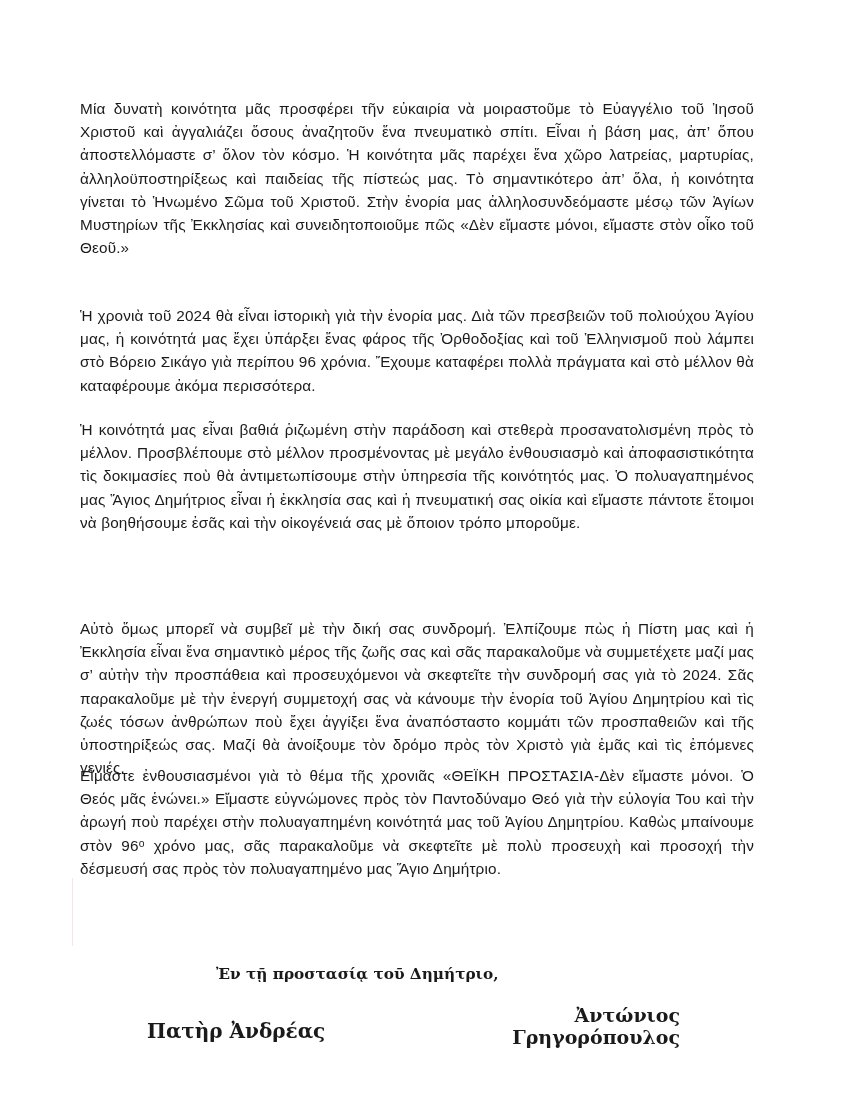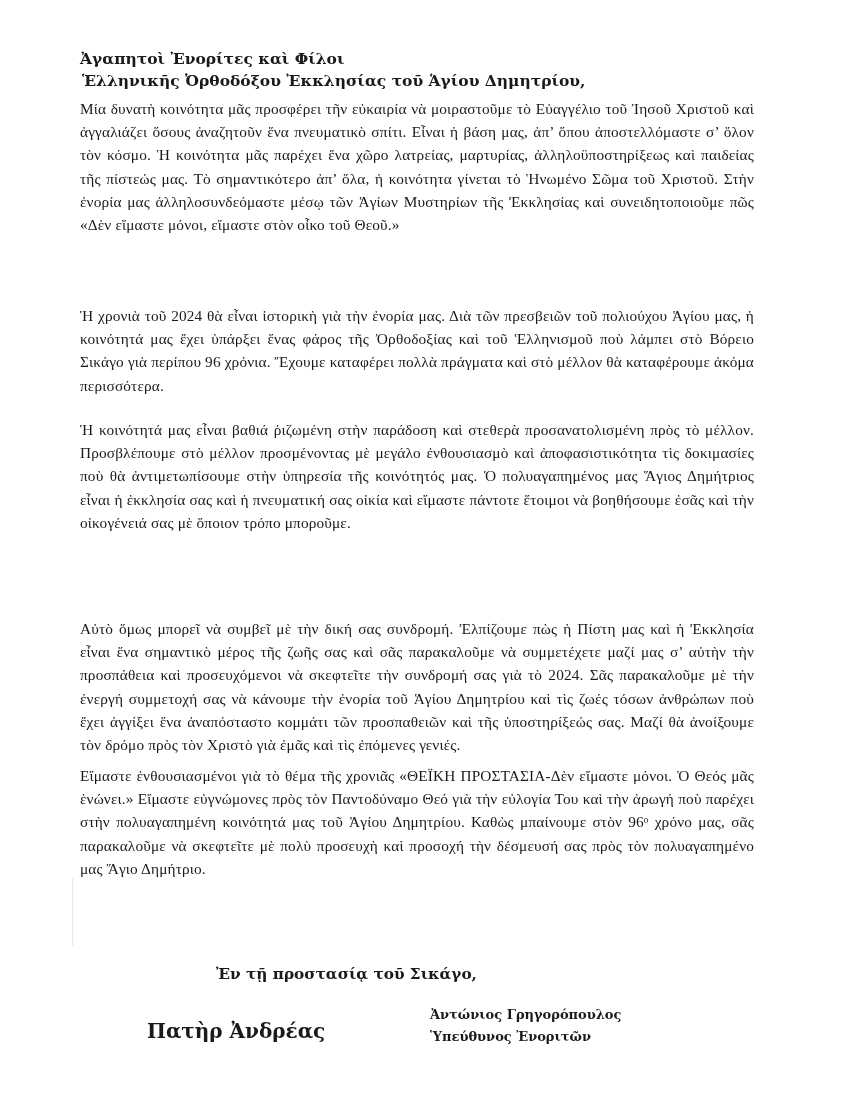--- a/index.html
+++ b/index.html
@@ -10,21 +10,21 @@
   }
   .page { position: absolute; left: 0; top: 0; width: 850px; height: 1100px; }
   .greeting {
     position: absolute; left: 80px; top: 48px;
     font-weight: bold; font-size: 15.5px; line-height: 22px;
   }
   .greeting .l2 { padding-left: 2px; }
   .body-text {
     position: absolute; left: 80px; width: 674px;
     font-size: 15.3px; line-height: 23.2px; text-align: justify;
-    font-family: Liberation Serif, serif;
+    font-family: Liberation Sans, sans-serif;
     letter-spacing: 0.15px;
   }
   .body-text p { margin: 0; text-align-last: left; }
   .p1 { top: 97px; }
   .p2 { top: 304px; }
   .p3 { top: 418px; }
   .p4 { top: 617px; }
   .p5 { top: 764px; }
   .margin-line {
     position: absolute; left: 72px; top: 878px; width: 1px; height: 68px;
@@ -33,50 +33,45 @@
   .closing {
     position: absolute; left: 216px; top: 965px;
     font-weight: bold; font-size: 15.3px;
   }
   .sig-left {
     position: absolute; left: 147px; top: 1019px;
     font-weight: bold; font-size: 20px;
   }
   .sig-right {
     position: absolute; left: 430px; top: 1004px; width: 250px;
-    font-weight: bold; font-size: 13px; line-height: 22px; text-align: left;
+    font-weight: bold; font-size: 19px; line-height: 22px; text-align: right;
   }
 </style>
 </head>
 <body>
 
 <div class="page">
-  <div class="greeting">
-    <div>Ἀγαπητοὶ Ἐνορίτες καὶ Φίλοι</div>
-    <div class="l2">Ἑλληνικῆς Ὀρθοδόξου Ἐκκλησίας τοῦ Ἁγίου Δημητρίου,</div>
-  </div>
 
   <div class="body-text p1">
     <p>Μία δυνατὴ κοινότητα μᾶς προσφέρει τῆν εὐκαιρία νὰ μοιραστοῦμε τὸ Εὐαγγέλιο τοῦ Ἰησοῦ Χριστοῦ καὶ ἀγγαλιάζει ὅσους ἀναζητοῦν ἕνα πνευματικὸ σπίτι.  Εἶναι ἡ βάση μας, ἀπ’ ὅπου ἀποστελλόμαστε σ’ ὅλον τὸν κόσμο.  Ἡ κοινότητα μᾶς παρέχει ἕνα χῶρο λατρείας, μαρτυρίας, ἀλληλοϋποστηρίξεως καὶ παιδείας τῆς πίστεώς μας.  Τὸ σημαντικότερο ἀπ’ ὅλα, ἡ κοινότητα γίνεται τὸ Ἡνωμένο Σῶμα τοῦ Χριστοῦ.  Στὴν ἐνορία μας ἀλληλοσυνδεόμαστε μέσῳ τῶν Ἁγίων Μυστηρίων τῆς Ἐκκλησίας καὶ συνειδητοποιοῦμε πῶς «Δὲν εἴμαστε μόνοι, εἴμαστε στὸν οἶκο τοῦ Θεοῦ.»</p>
   </div>
   <div class="body-text p2">
     <p>Ἡ χρονιὰ τοῦ 2024 θὰ εἶναι ἱστορικὴ γιὰ τὴν ἐνορία μας.  Διὰ τῶν πρεσβειῶν τοῦ πολιούχου Ἁγίου μας, ἡ κοινότητά μας ἔχει ὑπάρξει ἕνας φάρος τῆς Ὀρθοδοξίας καὶ τοῦ Ἑλληνισμοῦ ποὺ λάμπει στὸ Βόρειο Σικάγο γιὰ περίπου 96 χρόνια.  Ἔχουμε καταφέρει πολλὰ πράγματα καὶ στὸ μέλλον θὰ καταφέρουμε ἀκόμα περισσότερα.</p>
   </div>
   <div class="body-text p3">
     <p>Ἡ κοινότητά μας εἶναι βαθιά ῥιζωμένη στὴν παράδοση καὶ στεθερὰ προσανατολισμένη πρὸς τὸ μέλλον.  Προσβλέπουμε στὸ μέλλον προσμένοντας μὲ μεγάλο ἐνθουσιασμὸ καὶ ἀποφασιστικότητα τὶς δοκιμασίες ποὺ θὰ ἀντιμετωπίσουμε στὴν ὑπηρεσία τῆς κοινότητός μας.  Ὁ πολυαγαπημένος μας Ἅγιος Δημήτριος εἶναι ἡ ἐκκλησία σας καὶ ἡ πνευματική σας οἰκία καὶ εἴμαστε πάντοτε ἕτοιμοι νὰ βοηθήσουμε ἐσᾶς καὶ τὴν οἰκογένειά σας μὲ ὅποιον τρόπο μποροῦμε.</p>
   </div>
   <div class="body-text p4">
     <p>Αὐτὸ ὅμως μπορεῖ νὰ συμβεῖ μὲ τὴν δική σας συνδρομή.  Ἐλπίζουμε πὼς ἡ Πίστη μας καὶ ἡ Ἐκκλησία εἶναι ἕνα σημαντικὸ μέρος τῆς ζωῆς σας καὶ σᾶς παρακαλοῦμε νὰ συμμετέχετε μαζί μας σ’ αὐτὴν τὴν προσπάθεια καὶ προσευχόμενοι νὰ σκεφτεῖτε τὴν συνδρομή σας γιὰ τὸ 2024.  Σᾶς παρακαλοῦμε μὲ τὴν ἐνεργή συμμετοχή σας νὰ κάνουμε τὴν ἐνορία τοῦ Ἁγίου Δημητρίου καὶ τὶς ζωές τόσων ἀνθρώπων ποὺ ἔχει ἀγγίξει ἕνα ἀναπόσταστο κομμάτι τῶν προσπαθειῶν καὶ τῆς ὑποστηρίξεώς σας.  Μαζί θὰ ἀνοίξουμε τὸν δρόμο πρὸς τὸν Χριστὸ γιὰ ἐμᾶς καὶ τὶς ἐπόμενες γενιές.</p>
   </div>
   <div class="body-text p5">
     <p>Εἴμαστε ἐνθουσιασμένοι γιὰ τὸ θέμα τῆς χρονιᾶς «ΘΕΪΚΗ ΠΡΟΣΤΑΣΙΑ-Δὲν εἴμαστε μόνοι. Ὁ Θεός μᾶς ἑνώνει.»  Εἴμαστε εὐγνώμονες πρὸς τὸν Παντοδύναμο Θεό γιὰ τὴν εὐλογία Του καὶ τὴν ἀρωγή ποὺ παρέχει στὴν πολυαγαπημένη κοινότητά μας τοῦ Ἁγίου Δημητρίου.  Καθὼς μπαίνουμε στὸν 96ᵒ χρόνο μας, σᾶς παρακαλοῦμε νὰ σκεφτεῖτε μὲ πολὺ προσευχὴ καὶ προσοχή τὴν δέσμευσή σας πρὸς τὸν πολυαγαπημένο μας Ἅγιο Δημήτριο.</p>
   </div>
 
   <div class="margin-line"></div>
 
-  <div class="closing">Ἐν τῇ προστασίᾳ τοῦ Σικάγο,</div>
+  <div class="closing">Ἐν τῇ προστασίᾳ τοῦ Δημήτριο,</div>
 
   <div class="sig-left">Πατὴρ Ἀνδρέας</div>
   <div class="sig-right">
     <div>Ἀντώνιος Γρηγορόπουλος</div>
-    <div>Ὑπεύθυνος Ἐνοριτῶν</div>
   </div>
 </div>
 
 </body></html>

